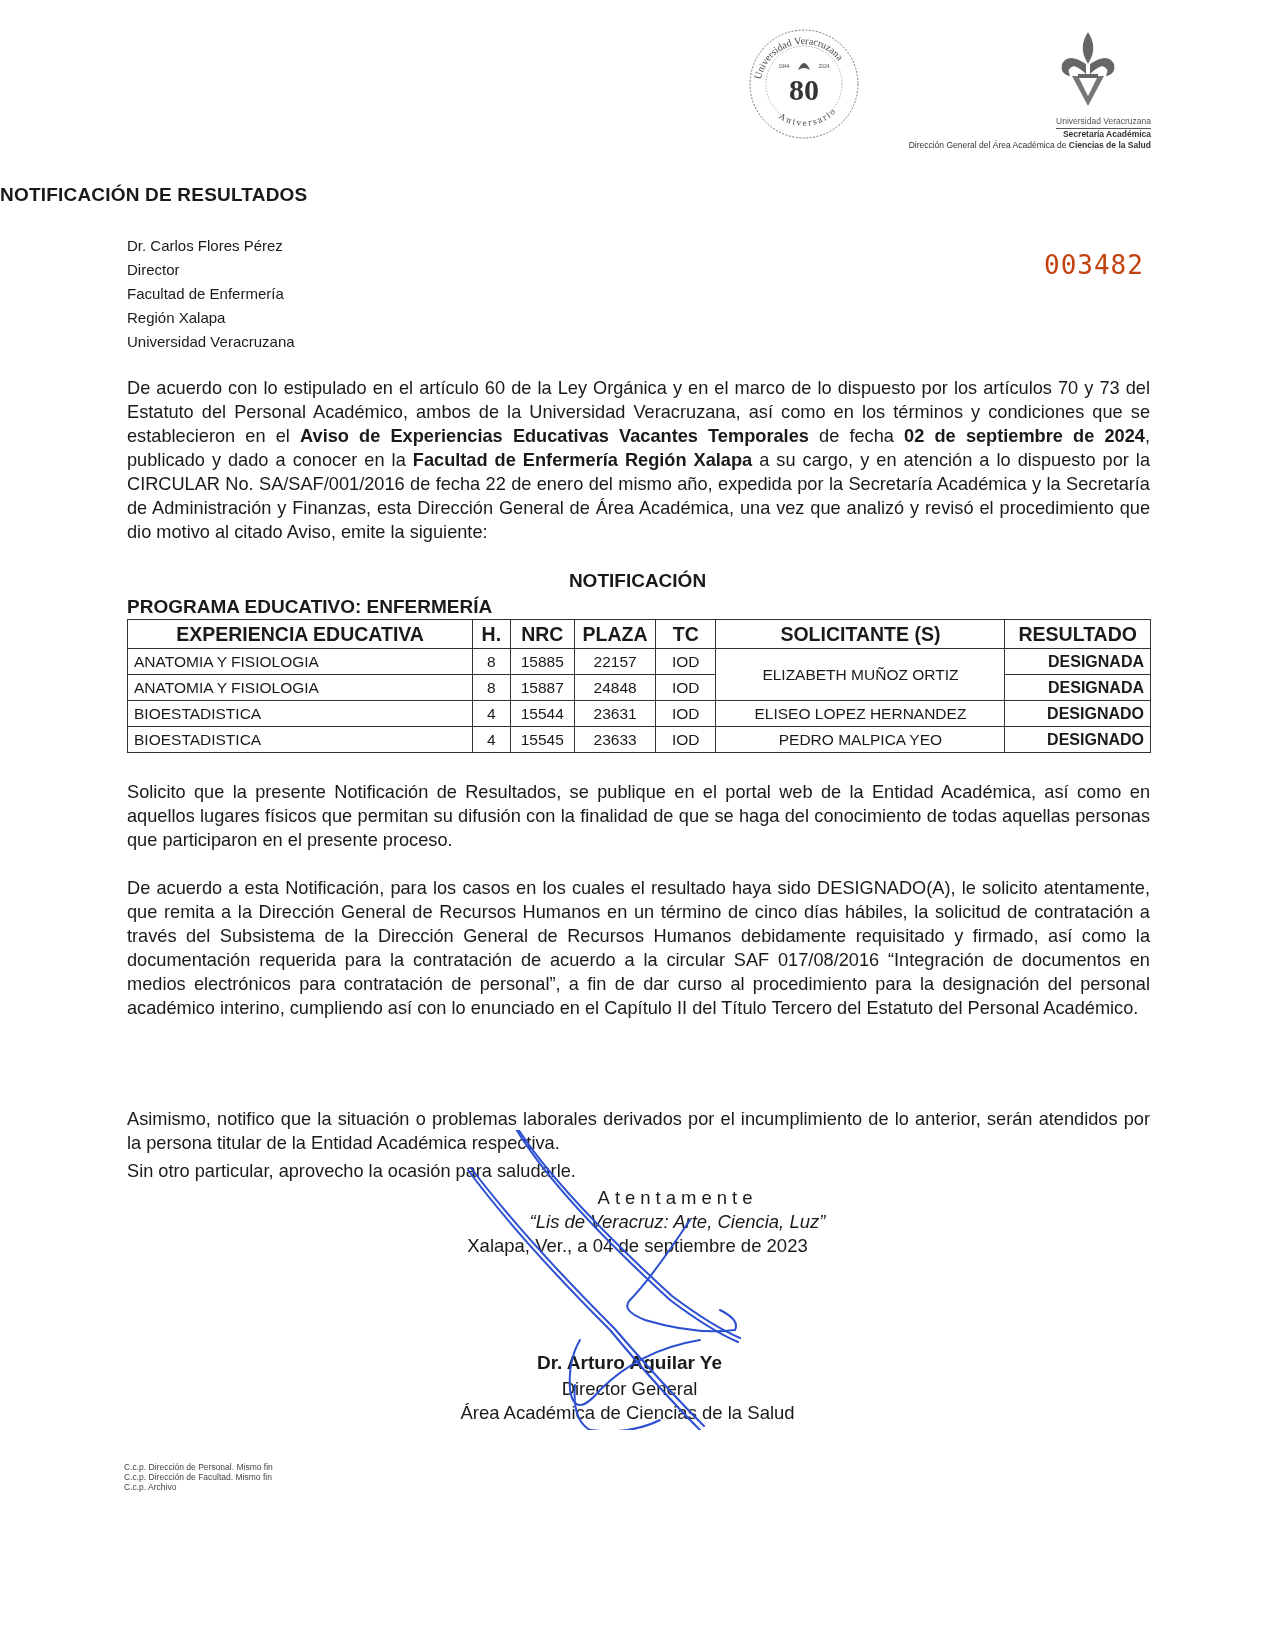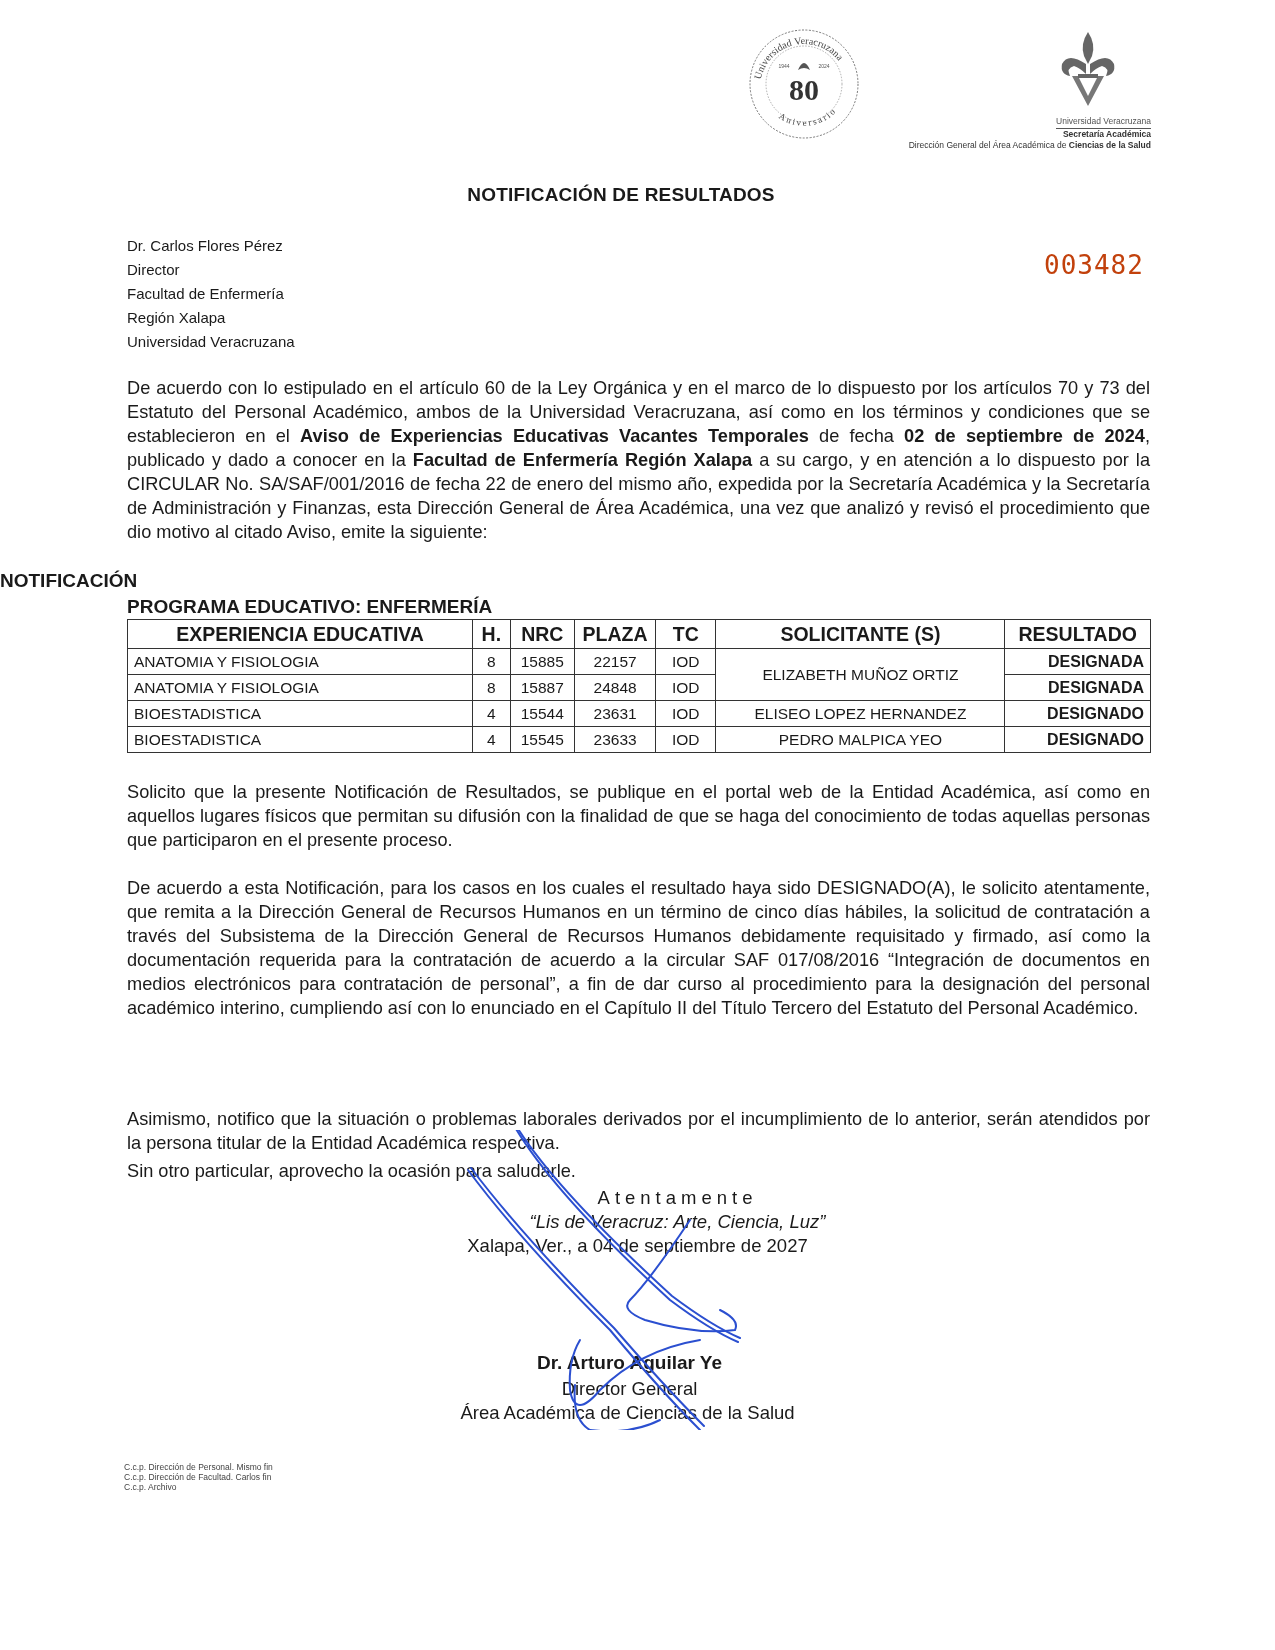--- a/index.html
+++ b/index.html
@@ -5,26 +5,26 @@
   html, body { margin:0; padding:0; background:#ffffff; }
   body { width:1275px; height:1650px; position:relative; overflow:hidden;
          font-family:"Liberation Sans", sans-serif; color:#1a1a1a; }
   .abs { position:absolute; }
   
   .seal { left:748px; top:28px; width:112px; height:112px; }
   .uv-logo { left:1058px; top:30px; width:60px; height:80px; }
   .hdr-text { right:124px; top:116px; text-align:right; font-size:8.5px; line-height:11px; color:#333; }
   .hdr-text .u { border-bottom:1px solid #555; padding-bottom:1px; display:inline-block; color:#555; }
   .hdr-text .b { font-weight:bold; }
-  .title { left:0; width:1242px; top:184px; text-align:center; font-weight:bold; font-size:19px; letter-spacing:0.2px; }
+  .title { left:0; width:1242px; top:184px; font-weight:bold; font-size:19px; letter-spacing:0.2px; }
   .folio { left:1044px; top:250px; font-family:"DejaVu Sans Mono", monospace; font-size:26px; color:#c2410c; letter-spacing:1px; }
   .addressee { left:127px; top:234px; font-weight:normal; font-size:15px; line-height:24px; }
   .para { left:127px; width:1023px; font-size:18.2px; line-height:24px; text-align:justify; }
   .p1 { top:376px; }
-  .notif { left:0; width:1275px; top:570px; font-weight:bold; font-size:19px; }
+  .notif { left:0; width:1275px; top:570px; text-align:center; font-weight:bold; font-size:19px; }
   .program { left:127px; top:596px; font-weight:bold; font-size:19px; }
   table.results { position:absolute; left:127px; top:619px; width:1024px; border-collapse:collapse; }
   table.results th { font-size:19.5px; font-weight:bold; border:1.5px solid #333; height:28px; padding:0 4px;margin-top:8px; }
   table.results td { font-size:15.5px; border:1.5px solid #333; height:25px; padding:0 6px; }
   table.results td.c { text-align:center; }
   table.results td.res { font-weight:bold; text-align:right; font-size:16px; }
   .p2 { top:780px; }
   .p3 { top:876px; }
   .p4 { top:1107px; }
   .p5 { top:1139px;margin-top:20px; }
@@ -147,35 +147,35 @@
   </tbody>
 </table>
 
 <div class="abs para p2">Solicito que la presente Notificación de Resultados, se publique en el portal web de la Entidad Académica, así como en aquellos lugares físicos que permitan su difusión con la finalidad de que se haga del conocimiento de todas aquellas personas que participaron en el presente proceso.</div>
 <div class="abs para p3">De acuerdo a esta Notificación, para los casos en los cuales el resultado haya sido DESIGNADO(A), le solicito atentamente, que remita a la Dirección General de Recursos Humanos en un término de cinco días hábiles, la solicitud de contratación a través del Subsistema de la Dirección General de Recursos Humanos debidamente requisitado y firmado, así como la documentación requerida para la contratación de acuerdo a la circular SAF 017/08/2016 “Integración de documentos en medios electrónicos para contratación de personal”, a fin de dar curso al procedimiento para la designación del personal académico interino, cumpliendo así con lo enunciado en el Capítulo II del Título Tercero del Estatuto del Personal Académico.</div>
 <div class="abs para p4">Asimismo, notifico que la situación o problemas laborales derivados por el incumplimiento de lo anterior, serán atendidos por la persona titular de la Entidad Académica respectiva.</div>
 <div class="abs para p5">Sin otro particular, aprovecho la ocasión para saludarle.</div>
 
 <div class="abs closing c1">Atentamente</div>
 <div class="abs closing c2">“Lis de Veracruz: Arte, Ciencia, Luz”</div>
-<div class="abs closing c3">Xalapa, Ver., a  04  de septiembre  de 2027</div>
+<div class="abs closing c3">Xalapa, Ver., a  04  de septiembre  de 2023</div>
 
 <div class="abs signer">Dr. Arturo Aguilar Ye</div>
 <div class="abs signer-role">Director General</div>
 <div class="abs signer-area">Área Académica de Ciencias de la Salud</div>
 
 <svg class="abs signature" viewBox="0 0 340 300">
   <g fill="none" stroke="#2b4fd0" stroke-width="2" stroke-linecap="round">
     <path d="M52 -8 Q90 60 210 170 Q250 200 278 212"></path>
     <path d="M55 -6 Q94 58 212 166 Q252 196 280 208"></path>
     <path d="M8 40 Q60 110 150 200 Q200 260 240 300"></path>
     <path d="M11 38 Q64 108 154 198 Q204 256 244 296"></path>
     <path d="M230 90 Q190 150 170 170 Q160 180 185 190 Q235 205 275 200 Q280 190 260 180"></path>
     <path d="M240 210 Q180 220 140 260 Q115 290 110 260 Q108 230 120 210"></path>
     <path d="M115 255 Q112 290 130 300 Q170 305 200 290"></path>
   </g>
 </svg>
 
 <div class="abs ccp">
   <div>C.c.p. Dirección de Personal. Mismo fin</div>
-  <div>C.c.p. Dirección de Facultad. Carlos fin</div>
+  <div>C.c.p. Dirección de Facultad. Mismo fin</div>
   <div>C.c.p. Archivo</div>
 </div>
 
 </body></html>

